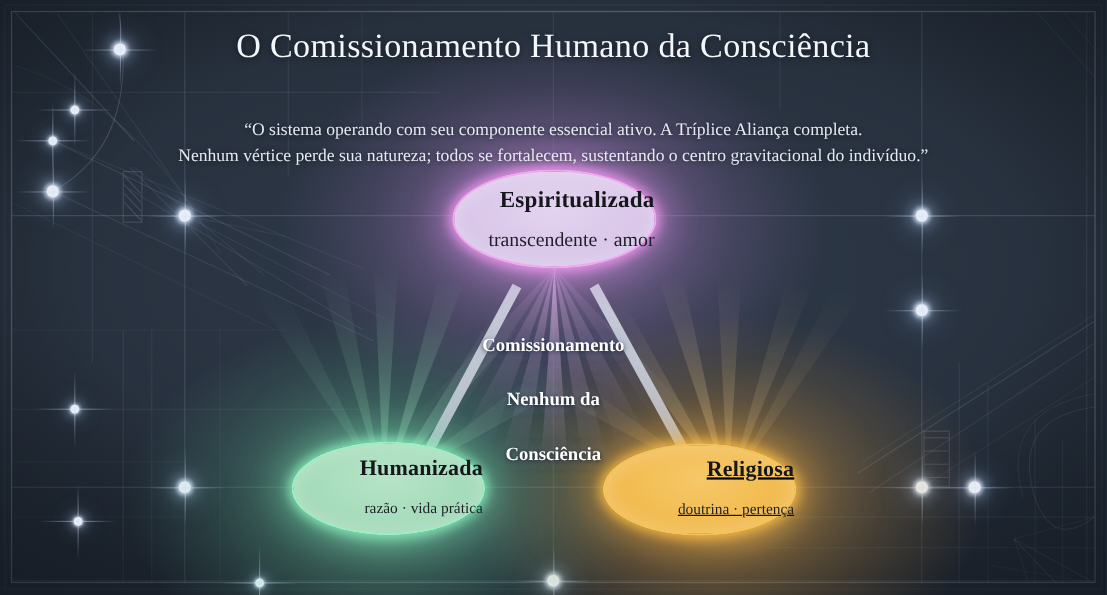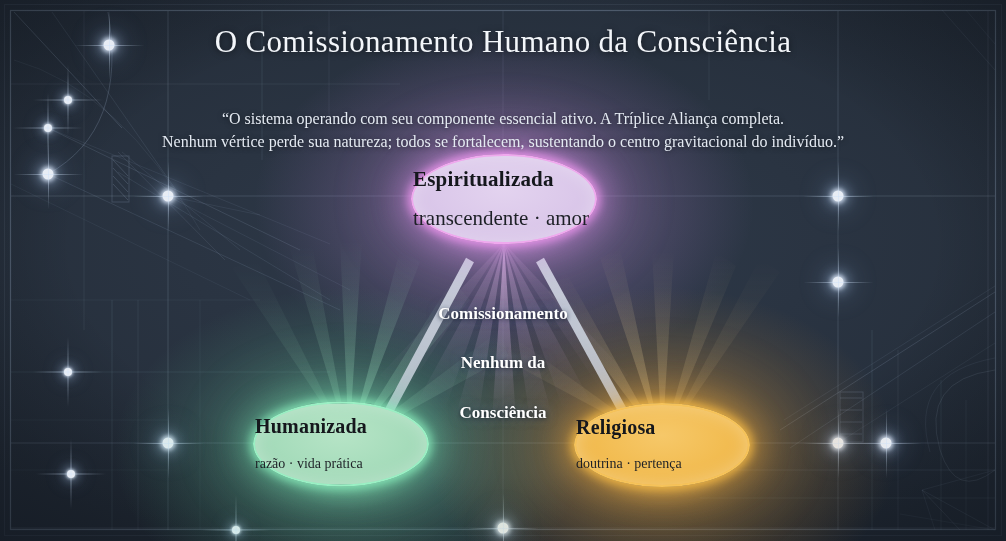--- a/index.html
+++ b/index.html
@@ -50,21 +50,21 @@
 
   
   #connectors { position:absolute; inset:0; width:1006px; height:541px; pointer-events:none; }
 
   
   .vertex {
     position:absolute;
     transform:translate(-50%,-50%);
     border-radius:50%;
     display:flex; flex-direction:column;
-    align-items:flex-start; justify-content:center;
+    align-items:flex-end; justify-content:center;
     text-align:center;
     z-index:6;
   }
   .vertex .v-title {
     font-family:"Liberation Serif", serif;
     font-weight:700;
     color:#15171c;
     letter-spacing:.2px;
     line-height:1.05;
   }
@@ -79,44 +79,45 @@
     left:504px; top:199px;
     width:186px; height:90px;
     background:radial-gradient(ellipse at 50% 38%, #e3d3ef 0%, #dbc8ea 55%, #d2bce4 100%);
     border:2px solid #f0a8ee;
     box-shadow:0 0 10px 3px rgba(238,150,238,.85),
                0 0 30px 10px rgba(215,140,230,.45),
                0 0 60px 24px rgba(190,130,220,.22),
                inset 0 0 18px rgba(255,255,255,.35);
   }
   #v-esp .v-title { font-size:21px; }
-  #v-esp .v-sub   { font-size:21px; margin-top:16px; }
+  #v-esp .v-sub   { font-size:18px; margin-top:16px; }
 
   #v-hum {
-    left:341px; top:444px;
+    left:353px; top:444px;
     width:176px; height:85px;
     background:radial-gradient(ellipse at 50% 38%, #b6e4c6 0%, #a6dcbb 55%, #98d3b1 100%);
     border:2px solid #9af0c4;
     box-shadow:0 0 10px 3px rgba(140,240,190,.8),
                0 0 30px 10px rgba(120,225,175,.4),
                0 0 60px 24px rgba(110,210,165,.2),
                inset 0 0 18px rgba(255,255,255,.32);
   }
   #v-hum .v-title { font-size:20px; }
   #v-hum .v-sub   { font-size:14px; margin-top:19px; }
 
   #v-rel {
-    left:662px; top:445px;
+    left:636px; top:445px;
     width:176px; height:84px;
     background:radial-gradient(ellipse at 50% 38%, #f6c869 0%, #f2bc51 55%, #eeb342 100%);
     border:2px solid #f6c35a;
     box-shadow:0 0 10px 3px rgba(250,190,70,.8),
                0 0 30px 10px rgba(242,175,60,.42),
                0 0 62px 26px rgba(230,160,55,.22),
                inset 0 0 18px rgba(255,255,255,.3);
+    text-decoration:underline;
   }
   #v-rel .v-title { font-size:20px; }
   #v-rel .v-sub   { font-size:14px; margin-top:18px; }
 
   
   #page-title {
     position:absolute; left:0; top:24px; width:1006px;
     text-align:center;
     font-family:"Liberation Serif", serif;
     font-size:31px; font-weight:400;

